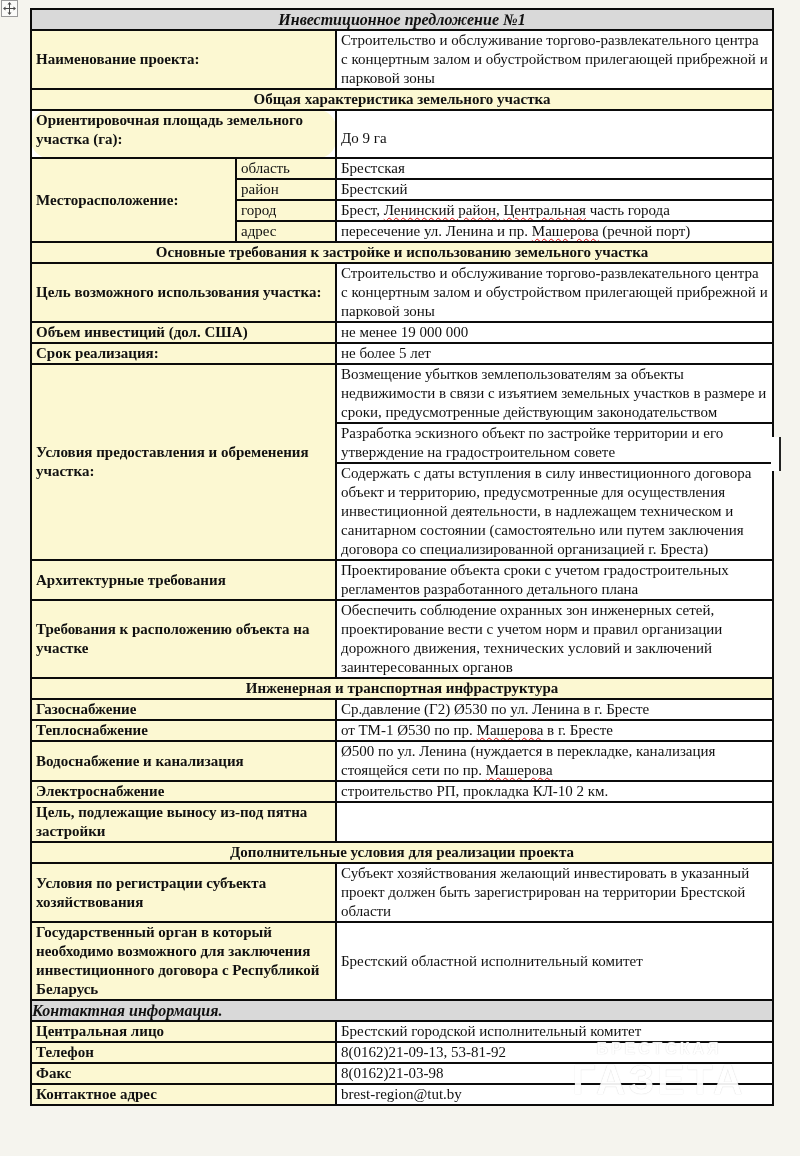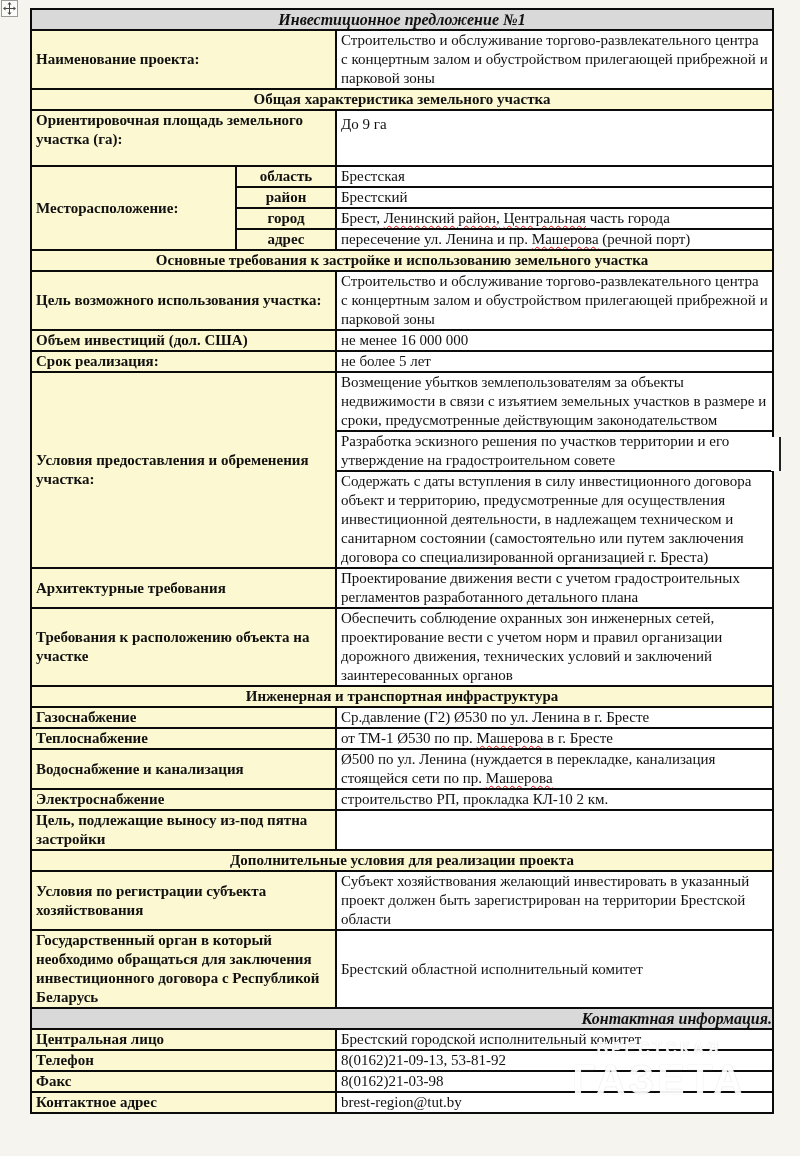--- a/index.html
+++ b/index.html
@@ -23,23 +23,23 @@
     background:#fff;
   }
   .doc-table td{
     border:2px solid var(--border);
     padding:0 4px;
     font-size:15px;line-height:19px;
     vertical-align:top;
     overflow:hidden;
   }
   td.lbl{background:var(--label-bg);font-weight:bold;vertical-align:middle;}
-  td.sub{background:var(--label-bg);font-weight:bold;vertical-align:top;text-align:center;}
+  td.sub{background:var(--label-bg);font-weight:normal;vertical-align:top;}
   td.sec{background:var(--label-bg);font-weight:bold;text-align:center;height:19px;padding:0;}
-  td.sec-gray{background:var(--header-bg);font-weight:bold;font-style:italic;text-align:right;height:20px;padding:0;font-size:16px;}
+  td.sec-gray{background:var(--header-bg);font-weight:bold;font-style:italic;text-align:left;height:20px;padding:0;font-size:16px;}
   td.title-row{background:var(--header-bg);font-weight:bold;font-style:italic;text-align:center;height:21px;padding:0;font-size:16px;}
   td.vmid{vertical-align:middle;}
   .sq{
     text-decoration:underline;
     text-decoration-color:var(--squiggle);
     text-decoration-style:wavy;
     text-decoration-thickness:1px;
     text-underline-offset:2px;
   }
   
@@ -100,22 +100,22 @@
   <tr>
     <td class="lbl" colspan="2">Наименование проекта:</td>
     <td>Строительство и обслуживание торгово-развлекательного центра с концертным залом и обустройством прилегающей прибрежной и парковой зоны</td>
   </tr>
 
   <tr>
         <td class="sec" colspan="3">Общая характеристика земельного участка</td>
       </tr>
 
   <tr>
-    <td class="lbl" colspan="2" style="vertical-align:top;">Ориентировочная площадь земельного участка (га):</td>
-    <td style="height:56px;padding-top:4px;">До 9 га</td>
+    <td class="lbl" colspan="2" style="vertical-align:top;border-radius:18px;">Ориентировочная площадь земельного участка (га):</td>
+    <td style="height:48px;padding-top:18px;">До 9 га</td>
   </tr>
 
   <tr>
     <td class="lbl" rowspan="4">Месторасположение:</td>
     <td class="sub">область</td>
     <td>Брестская</td>
   </tr>
   <tr>
     <td class="sub">район</td>
     <td>Брестский</td>
@@ -133,42 +133,42 @@
         <td class="sec" colspan="3">Основные требования к застройке и использованию земельного участка</td>
       </tr>
 
   <tr>
     <td class="lbl" colspan="2">Цель возможного использования участка:</td>
     <td>Строительство и обслуживание торгово-развлекательного центра с концертным залом и обустройством прилегающей прибрежной и парковой зоны</td>
   </tr>
 
   <tr>
     <td class="lbl" colspan="2">Объем инвестиций (дол. США)</td>
-    <td>не менее 16 000 000</td>
+    <td>не менее 19 000 000</td>
   </tr>
 
   <tr>
     <td class="lbl" colspan="2">Срок реализация:</td>
     <td>не более 5 лет</td>
   </tr>
 
   <tr>
     <td class="lbl" colspan="2" rowspan="3">Условия предоставления и обременения участка:</td>
     <td>Возмещение убытков землепользователям за объекты недвижимости в связи с изъятием земельных участков в размере и сроки, предусмотренные действующим законодательством</td>
   </tr>
   <tr>
-        <td>Разработка эскизного решения по участков территории и его утверждение на градостроительном совете</td>
+        <td>Разработка эскизного объект по застройке территории и его утверждение на градостроительном совете</td>
       </tr>
   <tr>
         <td>Содержать с даты вступления в силу инвестиционного договора объект и территорию, предусмотренные для осуществления инвестиционной деятельности, в надлежащем техническом и санитарном состоянии (самостоятельно или путем заключения договора со специализированной организацией г. Бреста)</td>
       </tr>
 
   <tr>
     <td class="lbl" colspan="2">Архитектурные требования</td>
-    <td>Проектирование движения вести с учетом градостроительных регламентов разработанного детального плана</td>
+    <td>Проектирование объекта сроки с учетом градостроительных регламентов разработанного детального плана</td>
   </tr>
 
   <tr>
     <td class="lbl" colspan="2">Требования к расположению объекта на участке</td>
     <td>Обеспечить соблюдение охранных зон инженерных сетей, проектирование вести с учетом норм и правил организации дорожного движения, технических условий и заключений заинтересованных органов</td>
   </tr>
 
   <tr>
         <td class="sec" colspan="3">Инженерная и транспортная инфраструктура</td>
       </tr>
@@ -197,21 +197,21 @@
   <tr>
         <td class="sec" colspan="3">Дополнительные условия для реализации проекта</td>
       </tr>
 
   <tr>
     <td class="lbl" colspan="2">Условия по регистрации субъекта хозяйствования</td>
     <td>Субъект хозяйствования желающий инвестировать в указанный проект должен быть зарегистрирован на территории Брестской области</td>
   </tr>
 
   <tr>
-    <td class="lbl" colspan="2">Государственный орган в который необходимо обращаться для заключения инвестиционного договора с Республикой Беларусь</td>
+    <td class="lbl" colspan="2">Государственный орган в который необходимо возможного для заключения инвестиционного договора с Республикой Беларусь</td>
     <td class="vmid">Брестский областной исполнительный комитет</td>
   </tr>
 
   <tr>
         <td class="sec-gray" colspan="3">Контактная информация.</td>
       </tr>
 
   <tr>
     <td class="lbl" colspan="2">Центральная лицо</td>
     <td>Брестский городской исполнительный комитет</td>

